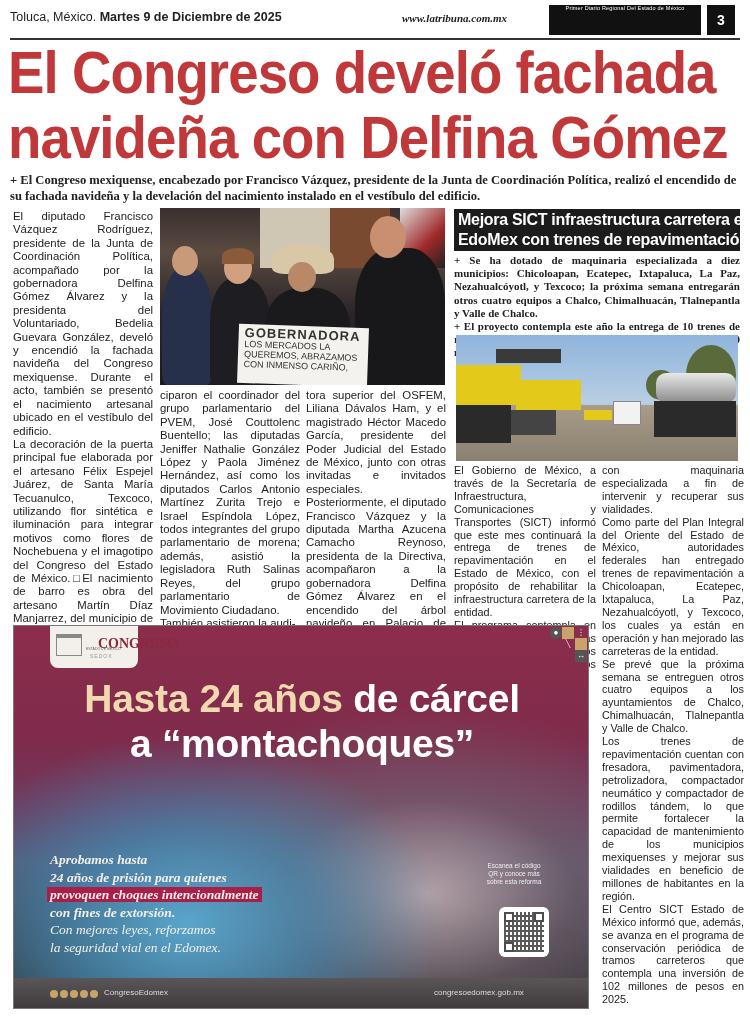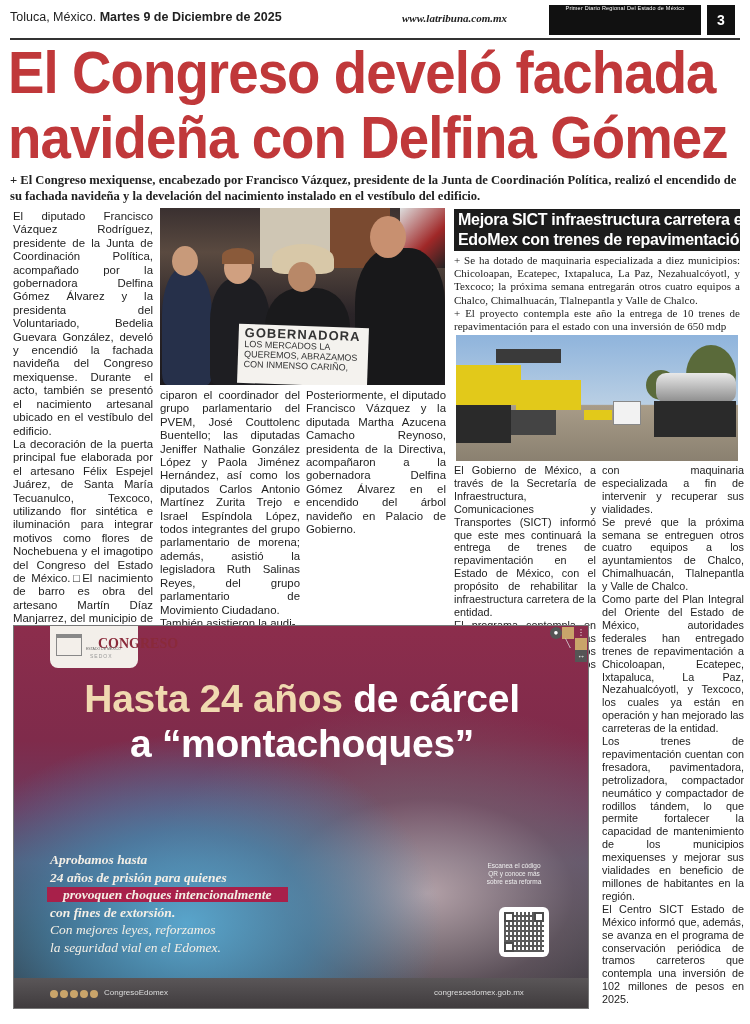--- a/index.html
+++ b/index.html
@@ -44,38 +44,38 @@
 
   .photo2 { left: 456px; top: 335px; width: 282px; height: 126px; background: linear-gradient(180deg,#8fb4dc 0%, #b9cfe4 55%, #a89c88 56%, #8a8070 100%); }
   .truck-yellow { position:absolute; background:#e2c91a; }
   .truck-dark { position:absolute; background:#2a2a2a; }
   .tanker { position:absolute; background: linear-gradient(180deg,#e8e8e8,#8a8a8a); border-radius: 10px; }
   .tree { position:absolute; background:#5a6a3a; border-radius:50%; }
 
   
   .sidebar-head { position: absolute; left: 454px; top: 209px; width: 286px; height: 42px; background: #1c1c1c; color: #fff; font-weight: bold; font-size: 16px; line-height: 20px; padding: 1px 4px; transform-origin: left top; letter-spacing: -0.3px; }
   .sidebar-head span { display:block; white-space: nowrap; }
-  .sidebar-deck { position: absolute; left: 454px; top: 254px; width: 286px; font-family: "Liberation Serif", serif; font-weight: normal; font-size: 11px; line-height: 13.2px; color: #222; text-align: justify; }
+  .sidebar-deck { position: absolute; left: 454px; top: 254px; width: 286px; font-family: "Liberation Serif", serif; font-weight: bold; font-size: 11px; line-height: 13.2px; color: #222; text-align: justify; }
   .sidebar-deck p { margin: 0; }
 
   
   .ad { position: absolute; left: 13px; top: 625px; width: 576px; height: 384px; overflow: hidden; border: 1px solid #777;
         background:
           radial-gradient(ellipse at 30% 78%, rgba(90,170,210,0.95) 0%, rgba(70,140,180,0.7) 22%, rgba(0,0,0,0) 45%),
           radial-gradient(ellipse at 72% 70%, rgba(190,170,175,0.9) 0%, rgba(120,100,110,0.6) 25%, rgba(0,0,0,0) 50%),
           linear-gradient(180deg, #8c2d4c 0%, #7f2b4b 30%, #6e3a5e 48%, #54506c 62%, #3a3e48 80%, #2a2a2e 100%); }
   .ad-logo { position:absolute; left:36px; top:0; width:88px; height:42px; background:#f3efea; border-radius: 0 0 8px 8px; }
   .ad-logo-bld { position:absolute; left:6px; top:8px; width:26px; height:22px; border:1px solid #888; border-top-width:4px; }
   .ad-logo-name { position:absolute; left:48px; top:10px; font-family: Liberation Serif, serif; font-size:14px; font-weight:bold; color:#8a2a3a; }
   .ad-logo-sub { position:absolute; left:36px; top:21px; font-size:3.5px; color:#666; }
   .ad-logo-sub2 { position:absolute; left:40px; top:27px; font-size:5px; color:#999; letter-spacing:1px; }
   .ad-title { position:absolute; left:0; top:50px; width:576px; text-align:center; color:#fff; font-size:39px; line-height:45px; font-weight:bold; letter-spacing: -0.3px; }
   .ad-title .hl { color:#f0d9b0; }
   .ad-body { position:absolute; left:36px; top:225px; width:260px; font-family: "Liberation Serif", serif; font-style: italic; font-size:13.5px; line-height:17.5px; color:#f4efe6; }
-  .ad-body .mark { background:#a8204a; padding: 0 16px; margin-left:-3px; }
+  .ad-body .mark { background:#a8204a; padding: 0 3px; margin-left:-3px; }
   .ad-body b { font-weight: bold; }
   .ad-qr-text { position:absolute; left:470px; top:236px; width:60px; text-align:center; font-size:6.5px; line-height:8px; color:#eee; }
   .ad-qr { position:absolute; left:485px; top:281px; width:50px; height:50px; background:#fff; border-radius:6px; padding:5px; }
   .qr-grid { width:100%; height:100%;
              background:
                repeating-linear-gradient(90deg, #222 0 2px, transparent 2px 4px),
                repeating-linear-gradient(0deg, #222 0 2px, transparent 2px 5px);
              opacity: 0.75; position:relative; }
   .qr-corner { position:absolute; width:10px; height:10px; border:2px solid #111; background:#fff; }
   .ad-footer { position:absolute; left:0; top:352px; width:576px; height:32px; background: linear-gradient(180deg,#5a5658,#3e3a3c); }
@@ -133,20 +133,21 @@
     <b>GOBERNADORA</b><br>
     <span>LOS MERCADOS LA QUEREMOS, ABRAZAMOS CON INMENSO CARIÑO,</span>
   </div>
 </div>
 
 <div class="col col2">
   <p>ciparon el coordinador del grupo parlamentario del PVEM, José Couttolenc Buentello; las diputadas Jeniffer Nathalie González López y Paola Jiménez Hernández, así como los diputados Carlos Antonio Martínez Zurita Trejo e Israel Espíndola López, todos integrantes del grupo parlamentario de morena; además, asistió la legisladora Ruth Salinas Reyes, del grupo parlamentario de Movimiento Ciudadano.</p>
   <p>También asistieron la audi-</p>
 </div>
 <div class="col col3">
+  <p>tora superior del OSFEM, Liliana Dávalos Ham, y el magistrado Héctor Macedo García, presidente del Poder Judicial del Estado de México, junto con otras invitadas e invitados especiales.</p>
   <p>Posteriormente, el diputado Francisco Vázquez y la diputada Martha Azucena Camacho Reynoso, presidenta de la Directiva, acompañaron a la gobernadora Delfina Gómez Álvarez en el encendido del árbol navideño en Palacio de Gobierno.</p>
 </div>
 
 <div class="sidebar-head">
   <span>Mejora SICT infraestructura carretera en el</span>
   <span>EdoMex con trenes de repavimentación</span>
 </div>
 <div class="sidebar-deck">
   <p>+ Se ha dotado de maquinaria especializada a diez municipios: Chicoloapan, Ecatepec, Ixtapaluca, La Paz, Nezahualcóyotl, y Texcoco; la próxima semana entregarán otros cuatro equipos a Chalco, Chimalhuacán, Tlalnepantla y Valle de Chalco.</p>
   <p>+ El proyecto contempla este año la entrega de 10 trenes de repavimentación para el estado con una inversión de 650 mdp</p>
@@ -165,22 +166,22 @@
   <div class="tanker" style="left:200px;top:38px;width:80px;height:30px;"></div>
   <div class="truck-dark" style="left:198px;top:66px;width:82px;height:36px;"></div>
 </div>
 
 <div class="col col4">
   <p>El Gobierno de México, a través de la Secretaría de Infraestructura, Comunicaciones y Transportes (SICT) informó que este mes continuará la entrega de trenes de repavimentación en el Estado de México, con el propósito de rehabilitar la infraestructura carretera de la entidad.</p>
   <p>El programa contempla en 2025 una inversión de más de 650 millones de pesos para que 10 municipios mexiquenses cuenten</p>
 </div>
 <div class="col col5">
   <p>con maquinaria especializada a fin de intervenir y recuperar sus vialidades.</p>
+  <p>Como parte del Plan Integral del Oriente del Estado de México, autoridades federales han entregado trenes de repavimentación a Chicoloapan, Ecatepec, Ixtapaluca, La Paz, Nezahualcóyotl, y Texcoco, los cuales ya están en operación y han mejorado las carreteras de la entidad.</p>
   <p>Se prevé que la próxima semana se entreguen otros cuatro equipos a los ayuntamientos de Chalco, Chimalhuacán, Tlalnepantla y Valle de Chalco.</p>
-  <p>Como parte del Plan Integral del Oriente del Estado de México, autoridades federales han entregado trenes de repavimentación a Chicoloapan, Ecatepec, Ixtapaluca, La Paz, Nezahualcóyotl, y Texcoco, los cuales ya están en operación y han mejorado las carreteras de la entidad.</p>
   <p>Los trenes de repavimentación cuentan con fresadora, pavimentadora, petrolizadora, compactador neumático y compactador de rodillos tándem, lo que permite fortalecer la capacidad de mantenimiento de los municipios mexiquenses y mejorar sus vialidades en beneficio de millones de habitantes en la región.</p>
   <p>El Centro SICT Estado de México informó que, además, se avanza en el programa de conservación periódica de tramos carreteros que contempla una inversión de 102 millones de pesos en 2025.</p>
 
 </div>
 
 <div class="ad">
   <div class="ad-logo">
     <div class="ad-logo-bld"></div>
     <div class="ad-logo-name">CONGRESO</div>
     <div class="ad-logo-sub">ESTADO DE MÉXICO</div>

